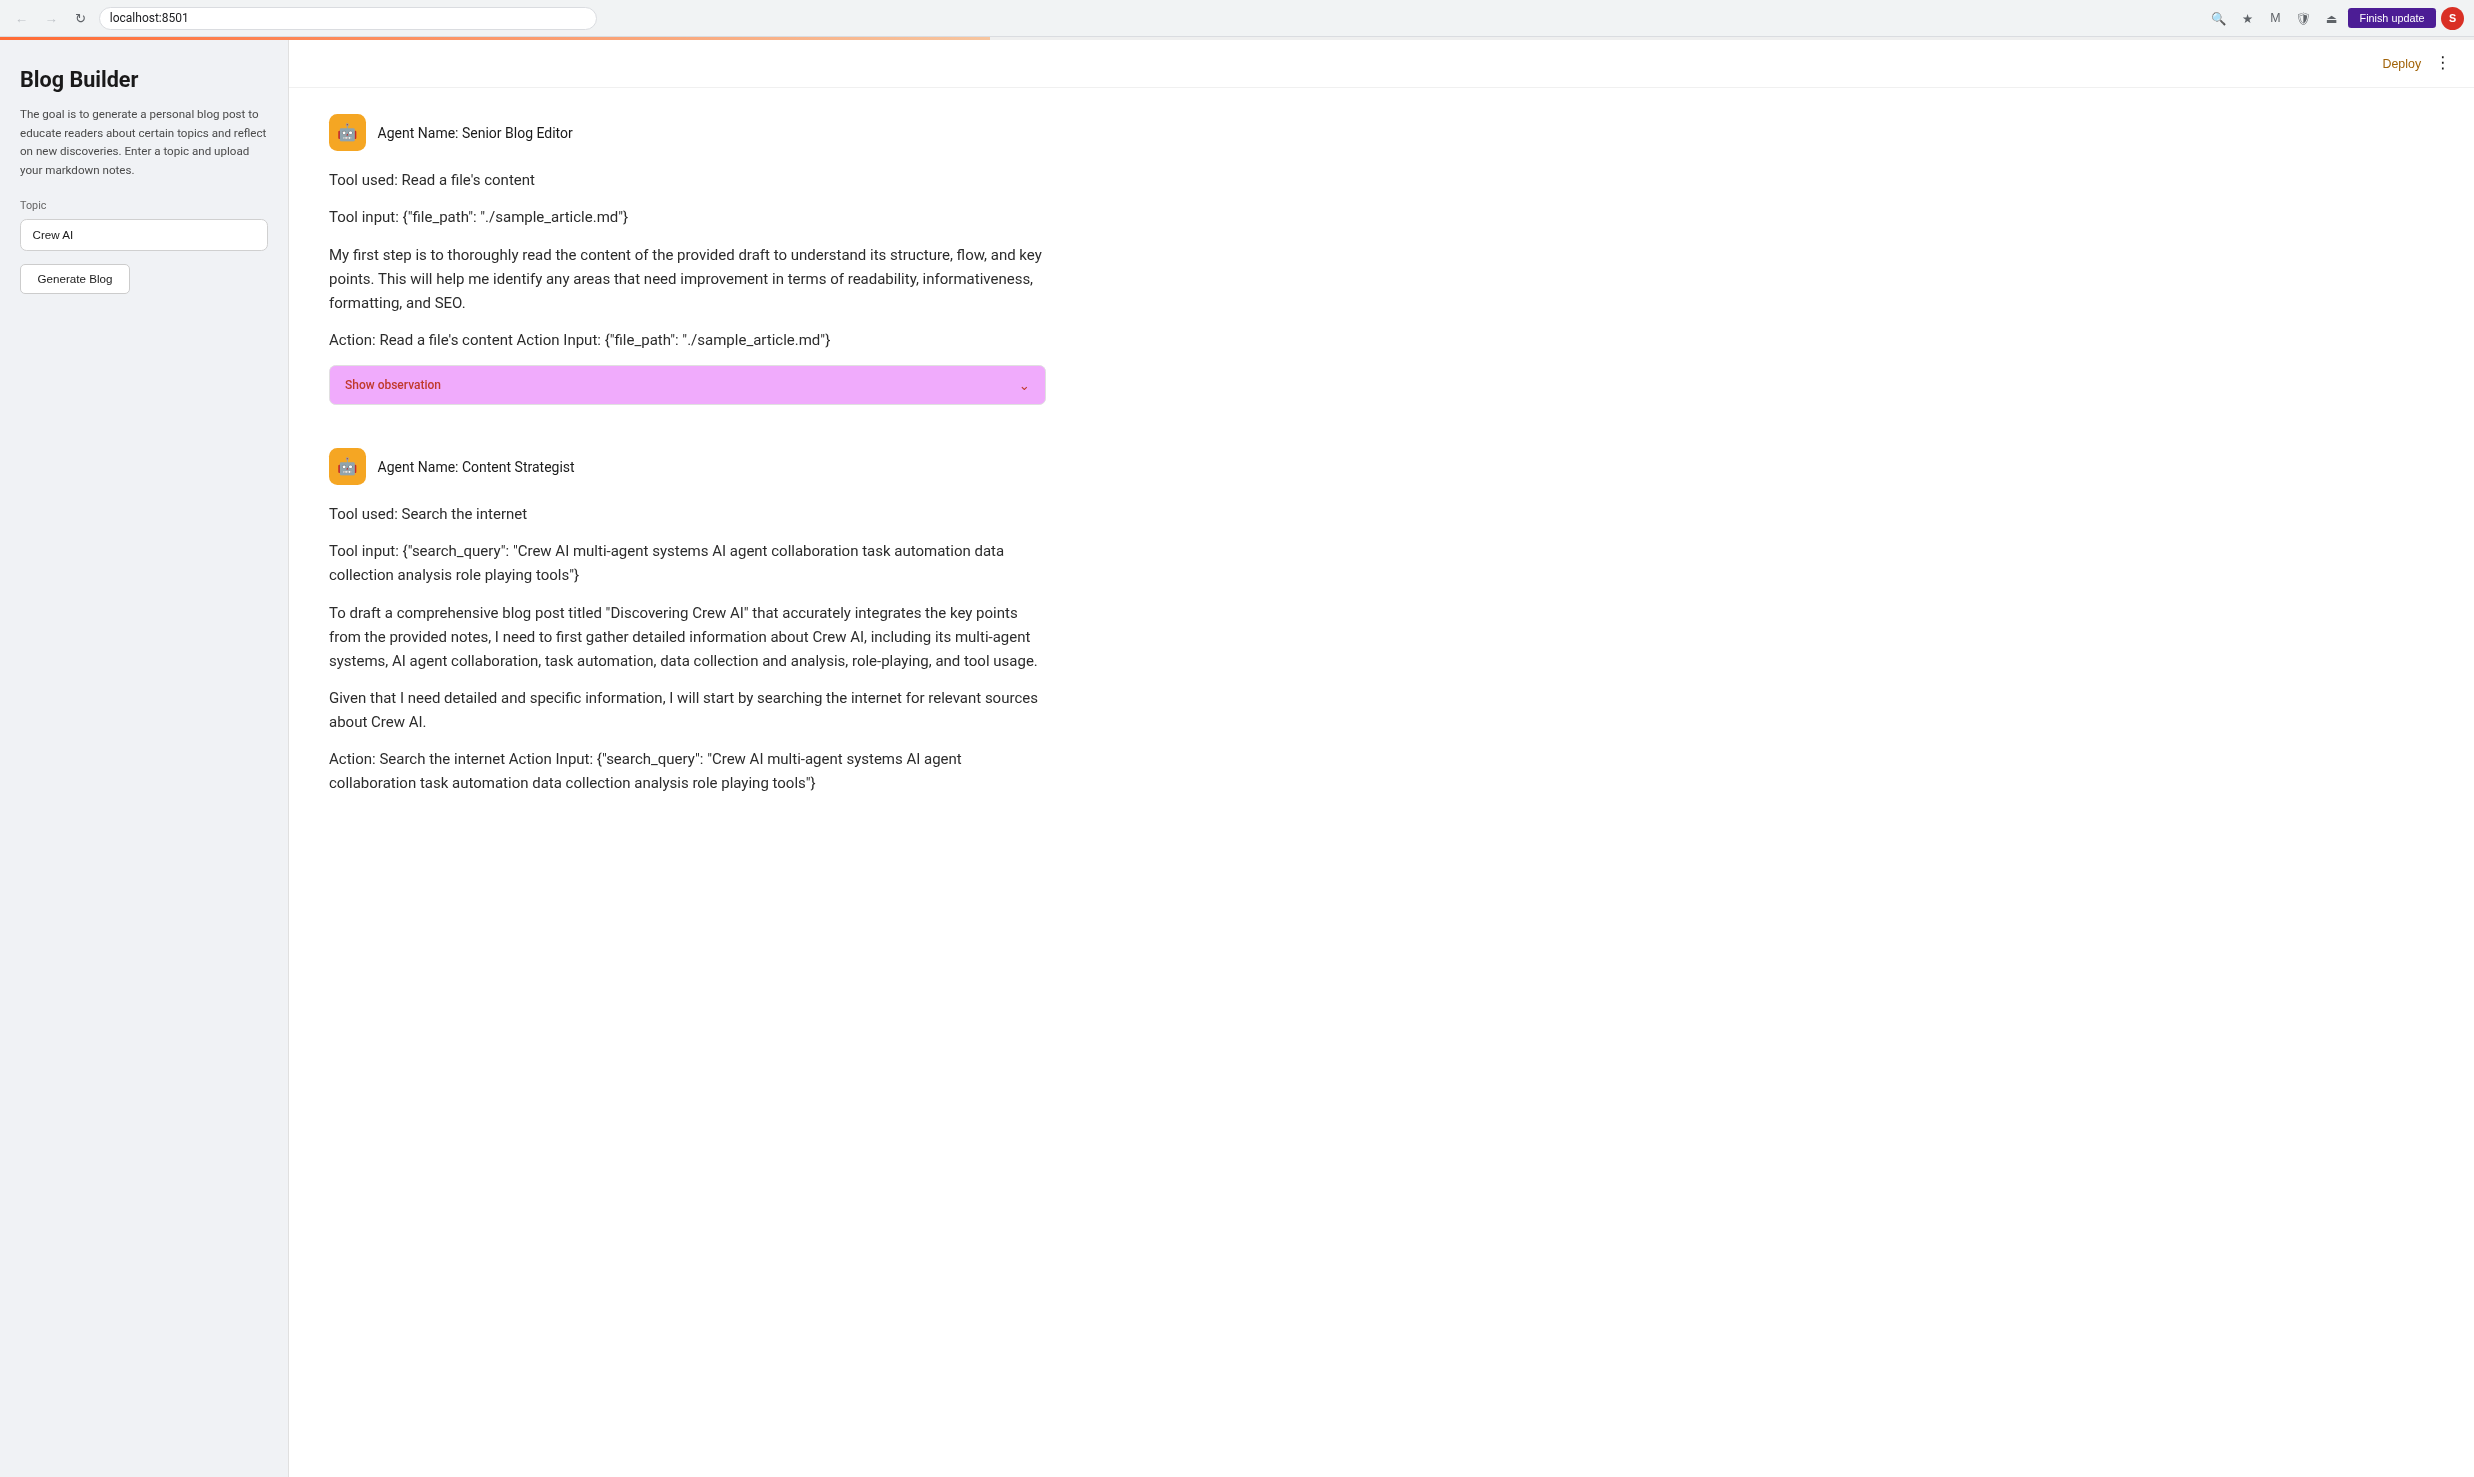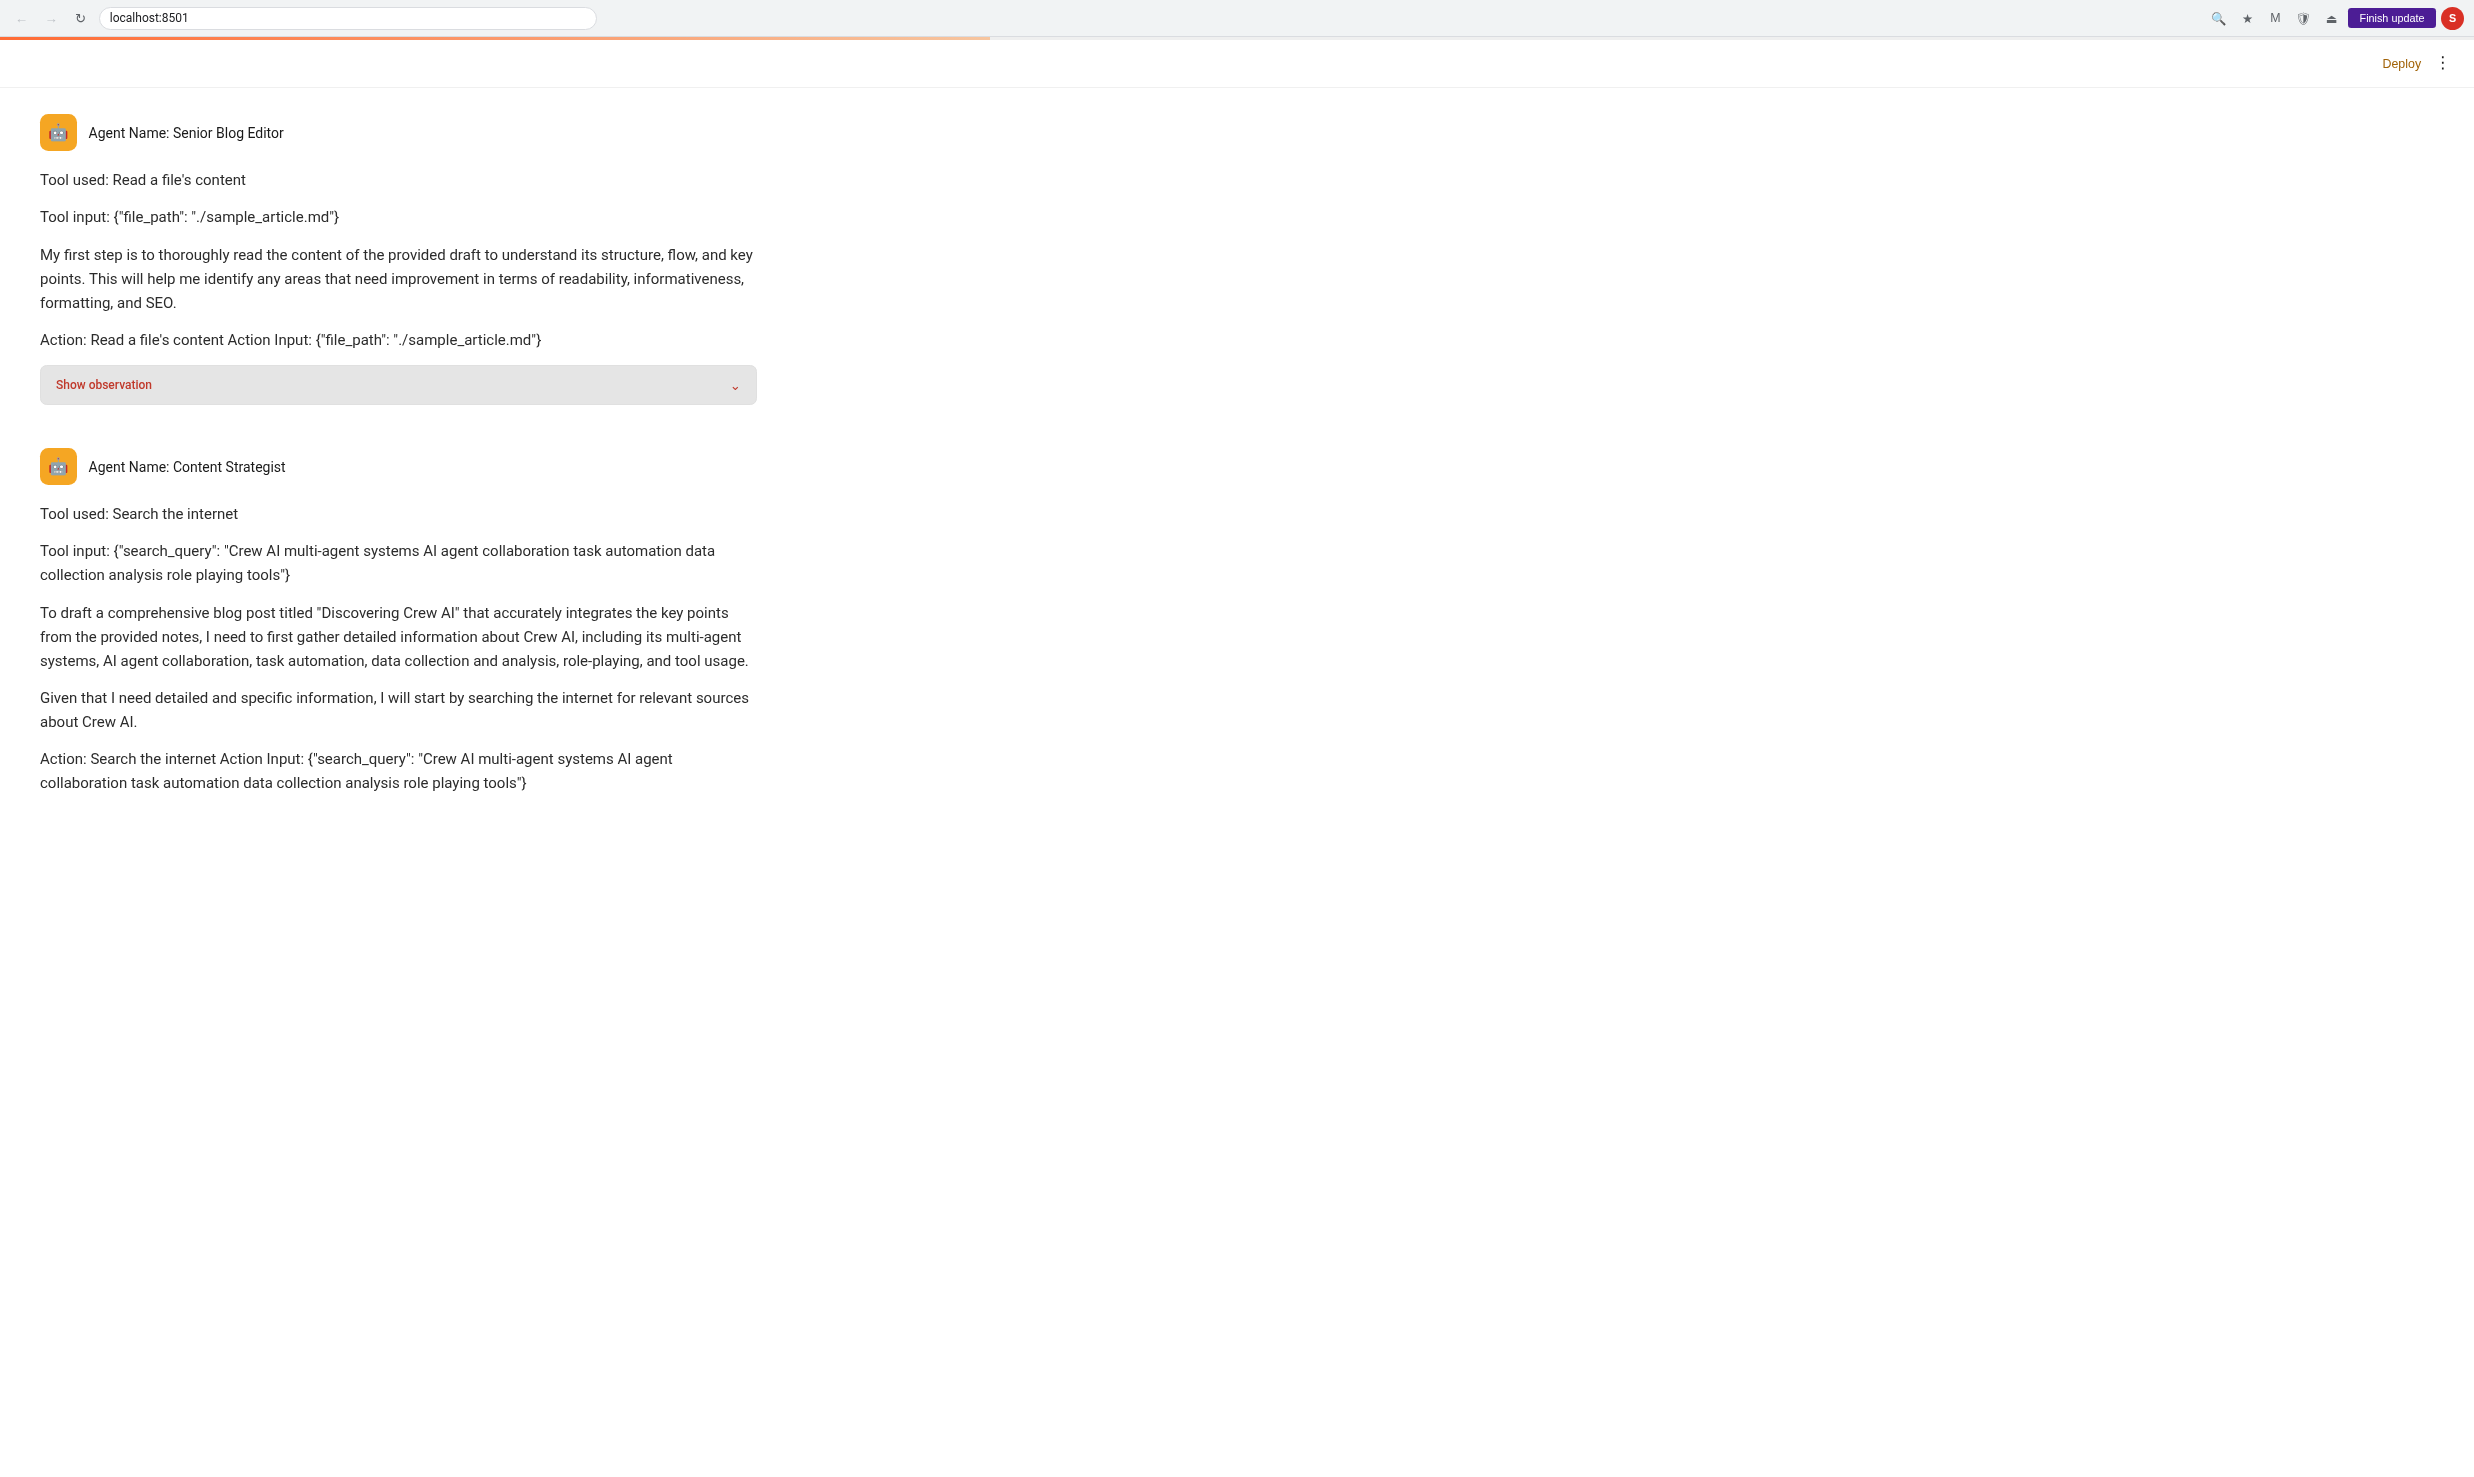--- a/index.html
+++ b/index.html
@@ -252,21 +252,21 @@
     
     .show-observation-box {
       border: 0.8px solid #e0e0e0;
       border-radius: 6.6px;
       padding: 11.6px 15px;
       display: flex;
       align-items: center;
       justify-content: space-between;
       cursor: pointer;
       margin-top: 11px;
-      background: #e5e5e5;
+      background: #f0abfc;
     }
 
     .show-observation-text {
       color: #c0392b;
       font-size: 12px;
       font-weight: 500;
     }
 
     .chevron-icon {
       color: #c0392b;
@@ -291,20 +291,27 @@
     <button class="browser-icon-btn">⏏</button>
     <button class="finish-update-btn">Finish update</button>
     <button class="avatar-btn">S</button>
   </div>
 </div>
 
 <div class="app-top-bar"></div>
 
 <div class="app-layout">
 
+  <div class="sidebar">
+    <h1 class="sidebar-title">Blog Builder</h1>
+    <p class="sidebar-description">The goal is to generate a personal blog post to educate readers about certain topics and reflect on new discoveries. Enter a topic and upload your markdown notes.</p>
+    <div class="sidebar-label">Topic</div>
+    <input class="sidebar-input" type="text" value="Crew AI" style="">
+    <button class="generate-btn">Generate Blog</button>
+  </div>
 
   <div class="main-content">
     <div class="main-top-bar">
       <button class="deploy-btn">Deploy</button>
       <button class="more-btn">⋮</button>
     </div>
 
     <div class="content-area">
 
       <div class="agent-block">

